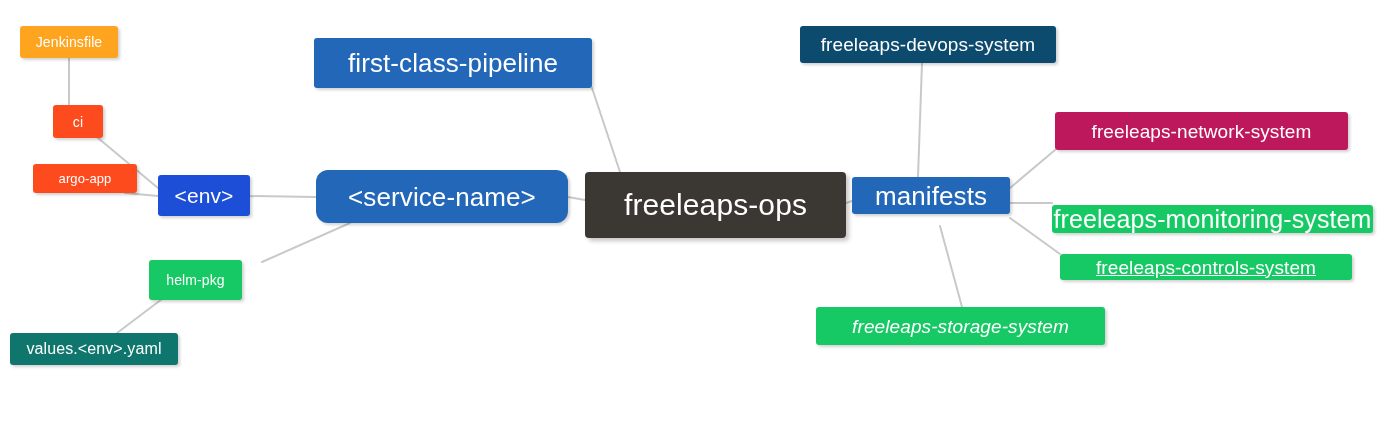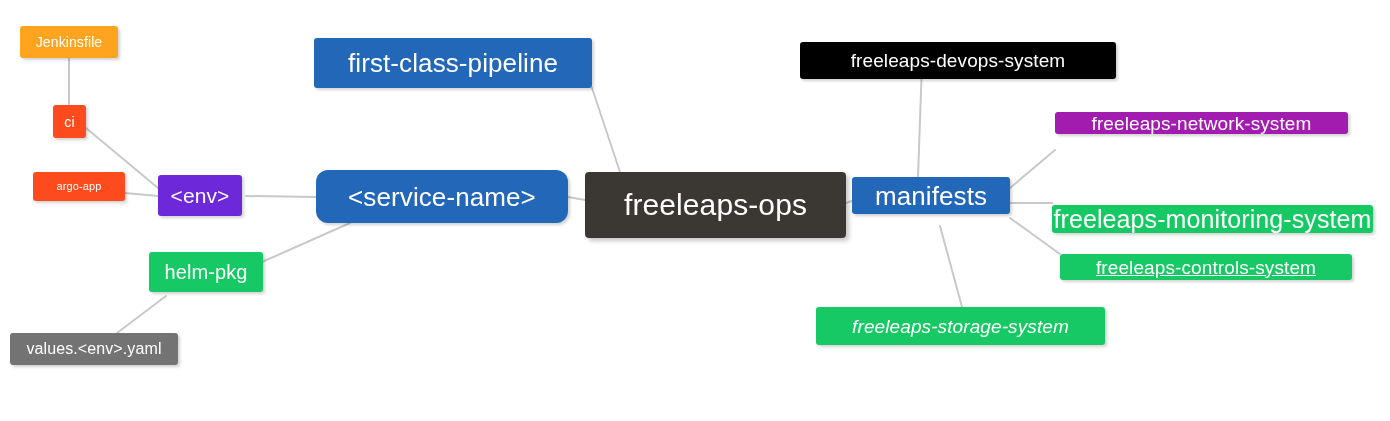--- a/index.html
+++ b/index.html
@@ -65,25 +65,25 @@
       <line x1="1010" y1="188" x2="1055" y2="150" stroke="#c9c9c9" stroke-width="2" stroke-linecap="round"></line>
       <line x1="1010" y1="203" x2="1052" y2="203" stroke="#c9c9c9" stroke-width="2" stroke-linecap="round"></line>
       <line x1="1010" y1="218" x2="1060" y2="254" stroke="#c9c9c9" stroke-width="2" stroke-linecap="round"></line>
       <line x1="940" y1="226" x2="962" y2="307" stroke="#c9c9c9" stroke-width="2" stroke-linecap="round"></line>
     </svg>
   <div id="nodes">
       <div class="node root" style="left: 585px; top: 172px; width: 261px; height: 66px; background: rgb(59, 55, 51); font-size: 30px;">freeleaps-ops</div>
       <div class="node" style="left: 316px; top: 170px; width: 252px; height: 53px; background: rgb(35, 103, 184); font-size: 26px; border-radius: 12px;">&lt;service-name&gt;</div>
       <div class="node" style="left: 314px; top: 38px; width: 278px; height: 50px; background: rgb(35, 103, 184); font-size: 26px;">first-class-pipeline</div>
       <div class="node" style="left: 852px; top: 177px; width: 158px; height: 37px; background: rgb(35, 103, 184); font-size: 26px;">manifests</div>
-      <div class="node" style="left: 158px; top: 175px; width: 84px; height: 41px; background: #6d28d9; font-size: 21px;">&lt;env&gt;</div>
-      <div class="node" style="left: 149px; top: 252px; width: 114px; height: 40px; background: rgb(23, 201, 100); font-size: 20px;">helm-pkg</div>
-      <div class="node" style="left: 53px; top: 105px; width: 33px; height: 33px; background: rgb(253, 75, 30); font-size: 14px;">ci</div>
+      <div class="node" style="left: 158px; top: 175px; width: 92px; height: 41px; background: #1d4ed8; font-size: 21px;">&lt;env&gt;</div>
+      <div class="node" style="left: 149px; top: 260px; width: 93px; height: 40px; background: rgb(23, 201, 100); font-size: 14px;">helm-pkg</div>
+      <div class="node" style="left: 53px; top: 105px; width: 50px; height: 33px; background: rgb(253, 75, 30); font-size: 14px;">ci</div>
       <div class="node" style="left: 20px; top: 26px; width: 98px; height: 32px; background: rgb(255, 164, 31); font-size: 14px;">Jenkinsfile</div>
-      <div class="node" style="left: 33px; top: 172px; width: 92px; height: 29px; background: rgb(253, 75, 30); font-size: 11px;">argo-app</div>
-      <div class="node" style="left: 10px; top: 333px; width: 168px; height: 32px; background: #737373; font-size: 16px;">values.&lt;env&gt;.yaml</div>
-      <div class="node" style="left: 800px; top: 26px; width: 316px; height: 37px; background: #000000; font-size: 19px; margin-top: 16px;">freeleaps-devops-system</div>
-      <div class="node" style="left: 1055px; top: 112px; width: 293px; height: 22px; background: #a21caf; font-size: 19px;">freeleaps-network-system</div>
+      <div class="node" style="left: 33px; top: 164px; width: 104px; height: 29px; background: rgb(253, 75, 30); font-size: 13px;">argo-app</div>
+      <div class="node" style="left: 10px; top: 333px; width: 168px; height: 32px; background: #0f766e; font-size: 16px;">values.&lt;env&gt;.yaml</div>
+      <div class="node" style="left: 800px; top: 26px; width: 256px; height: 37px; background: #0c4a6e; font-size: 19px;">freeleaps-devops-system</div>
+      <div class="node" style="left: 1055px; top: 112px; width: 293px; height: 38px; background: #be185d; font-size: 19px;">freeleaps-network-system</div>
       <div class="node" style="left: 1052px; top: 185px; width: 321px; height: 28px; background: rgb(23, 201, 100); font-size: 25px; margin-top: 20px;">freeleaps-monitoring-system</div>
       <div class="node" style="left: 1060px; top: 254px; width: 292px; height: 26px; background: rgb(23, 201, 100); font-size: 19px; text-decoration: underline;">freeleaps-controls-system</div>
       <div class="node" style="left: 816px; top: 307px; width: 289px; height: 38px; background: rgb(23, 201, 100); font-size: 19px; font-style: italic;">freeleaps-storage-system</div>
     </div>
 </div>
 
 </body></html>

